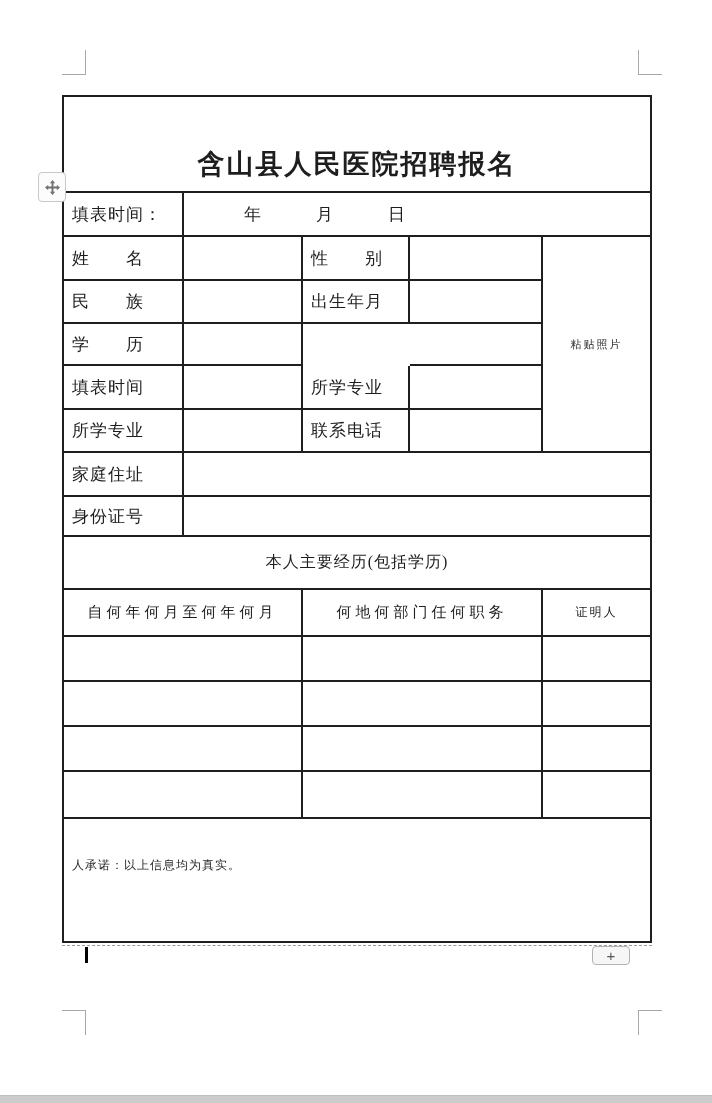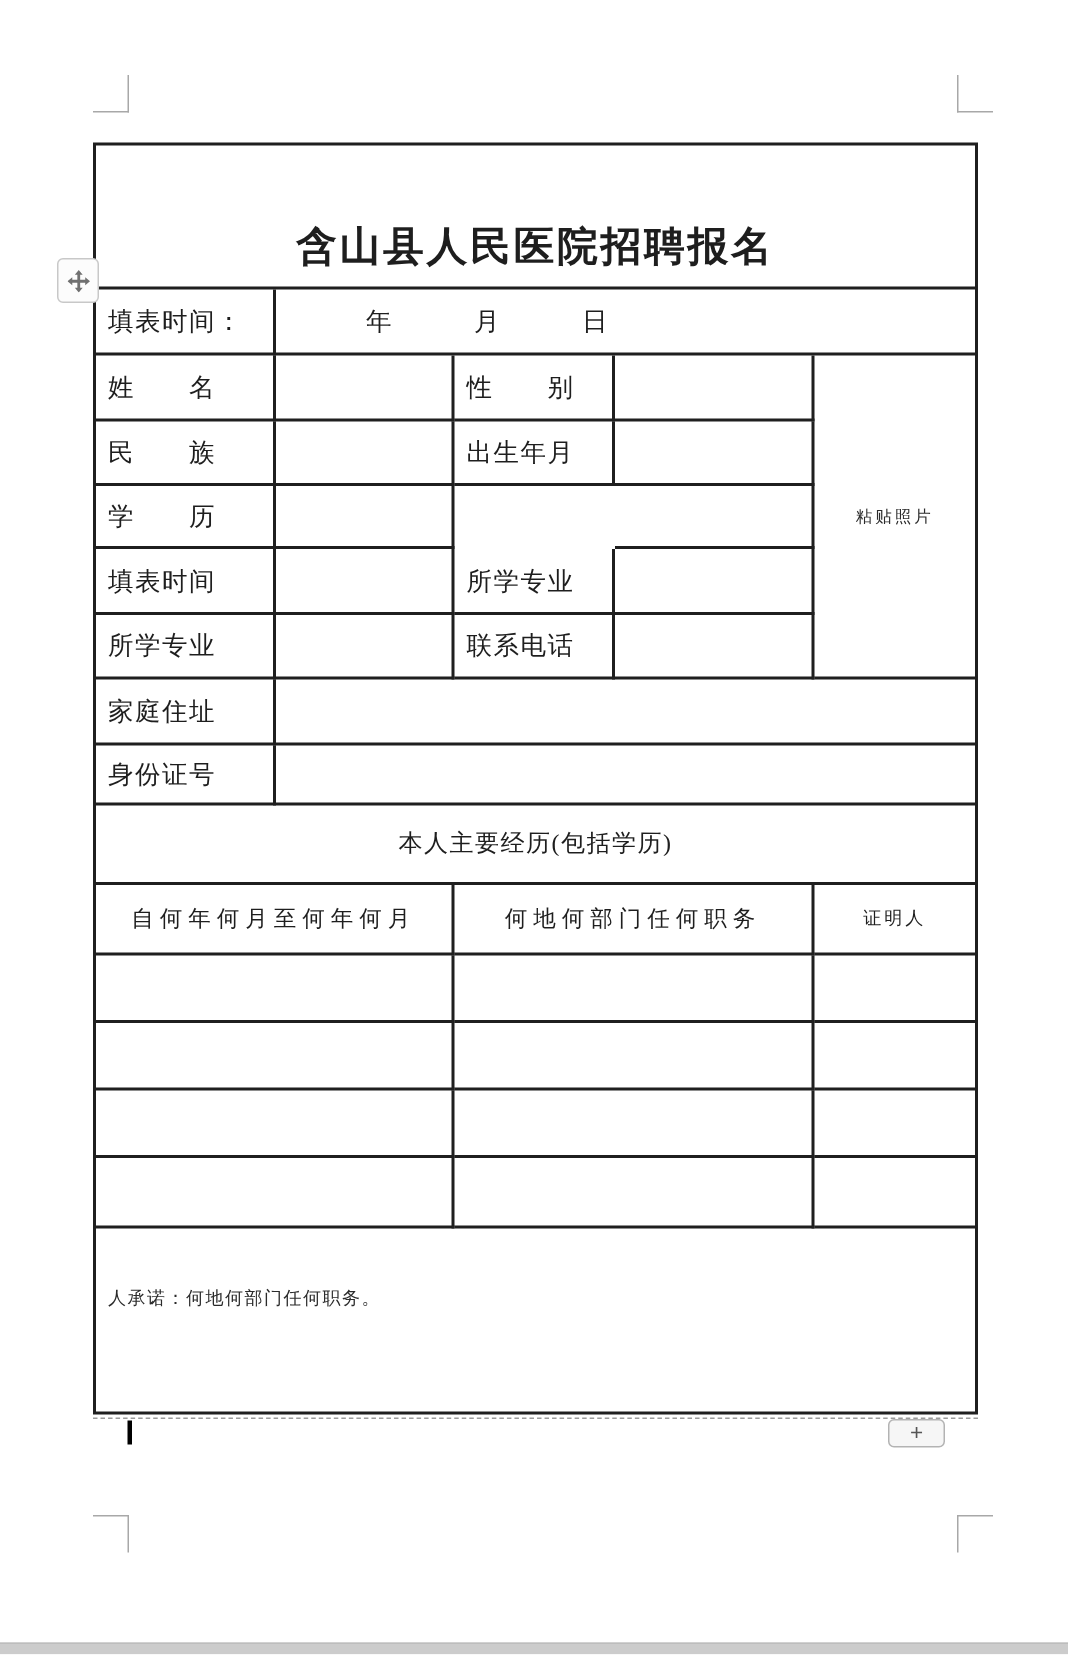--- a/index.html
+++ b/index.html
@@ -141,21 +141,21 @@
     <div class="c nr" style="grid-area:13/5/14/6"></div>
 
     <div class="c" style="grid-area:14/1/15/3"></div>
     <div class="c" style="grid-area:14/3/15/5"></div>
     <div class="c nr" style="grid-area:14/5/15/6"></div>
 
     <div class="c" style="grid-area:15/1/16/3"></div>
     <div class="c" style="grid-area:15/3/16/5"></div>
     <div class="c nr" style="grid-area:15/5/16/6"></div>
 
-    <div class="c commit-cell nr nb">人承诺：何地何部门任何职务。</div>
+    <div class="c commit-cell nr nb">人承诺：以上信息均为真实。</div>
   </div>
 
   <div class="dash-line"></div>
   <div class="caret"></div>
   <div class="add-btn">
     <span>+</span>
   </div>
 
   <div class="taskbar"></div>
 </div>

